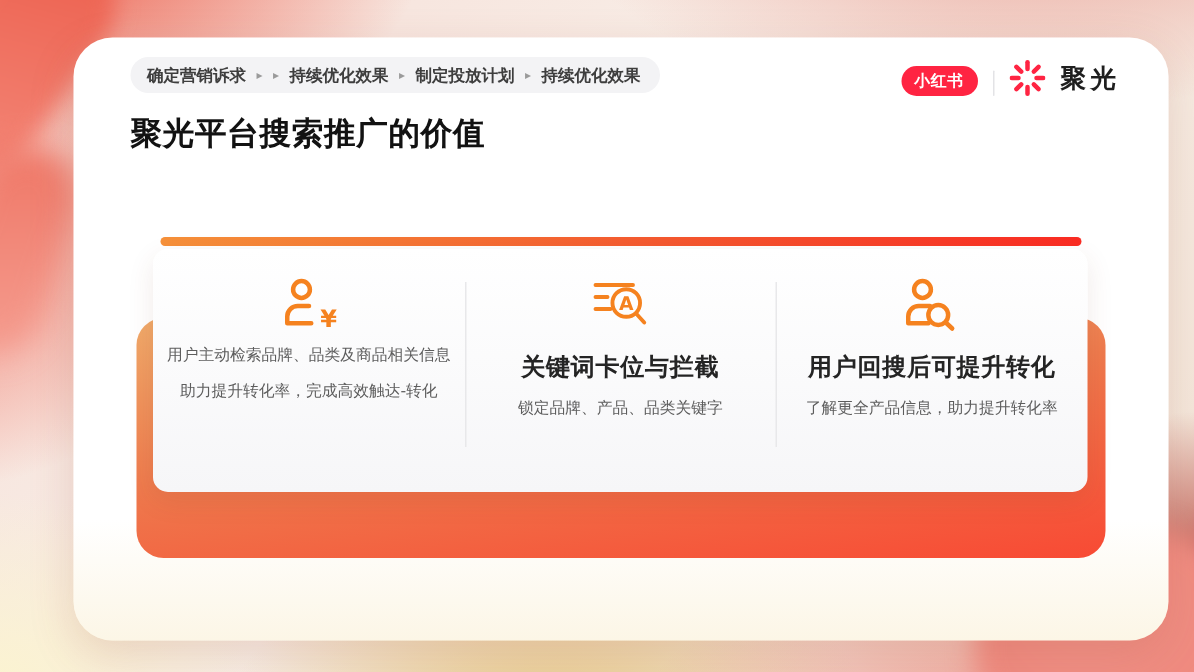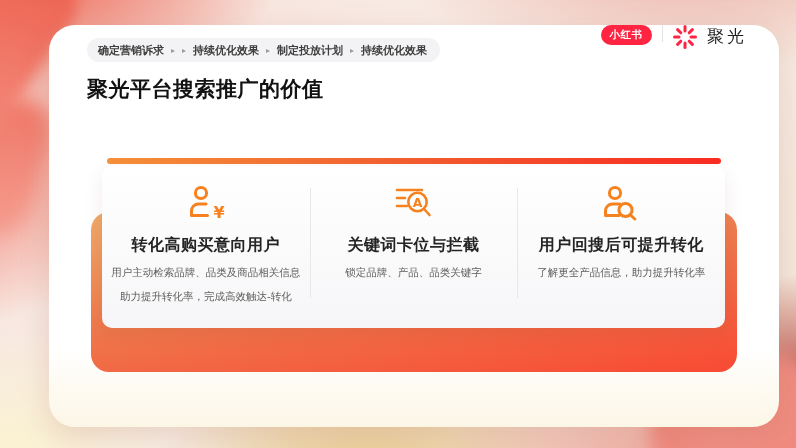--- a/index.html
+++ b/index.html
@@ -37,28 +37,28 @@
     background:#f3f3f5;border-radius:13px;padding:0 13px 0 11px;
   }
   .crumb{font-size:11px;font-weight:bold;color:#3e3e3e;white-space:nowrap;}
   .crumb-sep{font-size:8px;color:#9a9a9a;transform:translateY(-0.5px);}
   .crumb.active{
     color:#fff;background:linear-gradient(90deg,#ff8a36,#ff3c28);
     padding:4px 10px;border-radius:11px;box-shadow:0 2px 5px rgba(255,80,40,.35);
   }
 
   
-  .brandrow{position:absolute;right:32px;top:0;display:flex;align-items:flex-start;gap:10px;}
+  .brandrow{position:absolute;right:32px;top:15px;display:flex;align-items:flex-end;gap:10px;}
   .xhs-pill{
     background:#ff2442;color:#fff;font-size:10.5px;font-weight:bold;
     padding:3px 9px;border-radius:10px;letter-spacing:.5px;white-space:nowrap;
   }
   .brand-divider{width:1.5px;height:17px;background:#e3e3e6;border-radius:1px;}
   .spark{width:24px;height:24px;}
-  .brand-name{font-size:17px;color:#1f1f1f;font-weight:400;letter-spacing:3px;white-space:nowrap;}
+  .brand-name{font-size:17px;color:#1f1f1f;font-weight:700;letter-spacing:3px;white-space:nowrap;}
 
   .page-title{
     position:absolute;left:38px;top:50px;font-size:21px;font-weight:bold;color:#121212;
     letter-spacing:.5px;
   }
 
   
   .backing{
     position:absolute;left:42px;top:187px;width:646px;height:160px;border-radius:18px;
     background:linear-gradient(172deg,#f0aa6a 0%,#ee7a4d 45%,#f84a34 100%);
@@ -133,21 +133,20 @@
     <div class="vcol">
       <div class="vicon">
         <svg width="46" height="36" viewBox="0 0 46 36">
           <g fill="none" stroke="#f5821f" stroke-width="3" stroke-linecap="round" stroke-linejoin="round">
             <circle cx="18" cy="8" r="5.6"></circle>
             <path d="M23 19 H15.5 A7 7 0 0 0 8.5 26 V30.5 H24.5"></path>
           </g>
           <text x="30.5" y="33" font-size="16" font-weight="bold" fill="#f5821f" font-family="DejaVu Sans, sans-serif">¥</text>
         </svg>
       </div>
-      <div class="vtitle">转化高购买意向用户</div>
       <div class="vtext">用户主动检索品牌、品类及商品相关信息</div>
       <div class="vtext">助力提升转化率，完成高效触达-转化</div>
     </div>
 
     <div class="vcol">
       <div class="vicon">
         <svg width="46" height="36" viewBox="0 0 46 36">
           <g fill="none" stroke="#f5821f" stroke-width="2.6" stroke-linecap="round">
             <line x1="6" y1="5" x2="31" y2="5"></line>
             <line x1="6" y1="13" x2="14" y2="13"></line>

